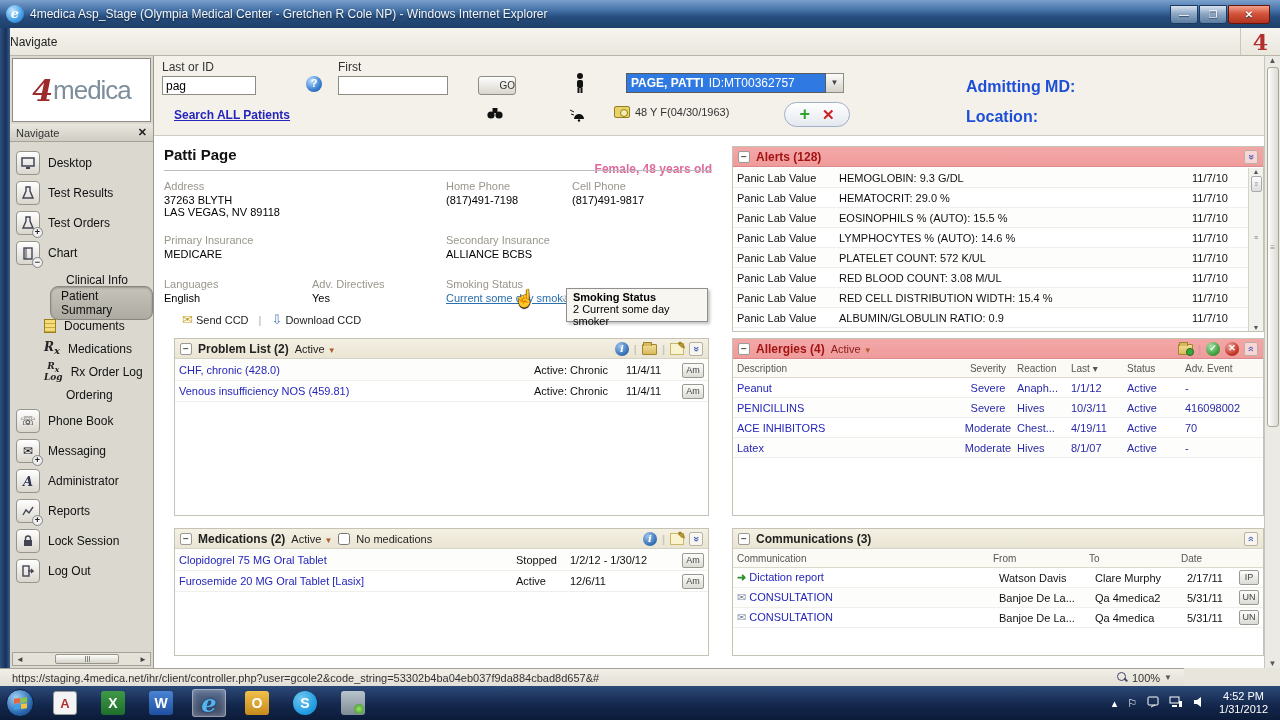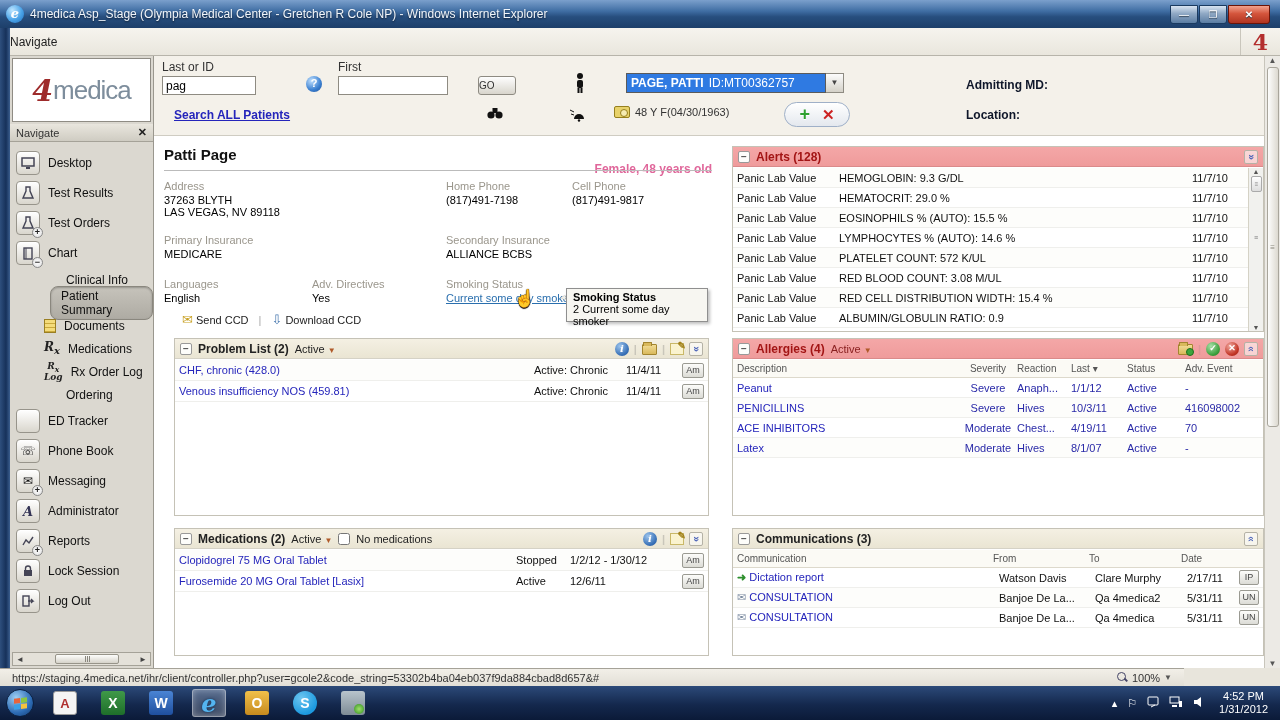--- a/index.html
+++ b/index.html
@@ -57,39 +57,39 @@
   .h-scroll .thumb { flex:0 0 64px; margin-left:28px; height:10px; border:1px solid #979489; border-radius:2px;
     background:linear-gradient(#fdfdfb,#d6d3ca); display:flex; align-items:center; justify-content:center; gap:1px; }
   .h-scroll .thumb i { width:1px; height:6px; background:#8a877e; }
 
   
   .content { flex:1; background:#fff; position:relative; display:flex; flex-direction:column; }
   .search-header { position:relative; height:80px; background:#f4f1ea; border-bottom:1px solid #cfccc2; flex:0 0 auto; }
   .flabel { position:absolute; font-size:12px; color:#333; }
   .tinput { position:absolute; height:19px; border:1px solid #8e8b82; background:#fff; font-size:12px; padding:0 3px; }
   .go-btn { position:absolute; width:38px; height:19px; border:1px solid #8e8b82; border-radius:3px;
-    background:linear-gradient(#fefefe,#d8d5cc); font-size:10px; color:#333; text-align:left; line-height:17px; }
+    background:linear-gradient(#fefefe,#d8d5cc); font-size:10px; color:#333; text-align:right; line-height:17px; }
   .help-orb { position:absolute; width:16px; height:16px; border-radius:50%;
     background:radial-gradient(circle at 35% 30%, #bfe0ff, #3a7fd0 60%, #1c4f96); color:#fff; font:bold 11px "Liberation Sans",sans-serif; text-align:center; line-height:15px; }
   .link { color:#2525bb; text-decoration:underline;margin-left:12px; }
   .search-all { position:absolute; font-weight:bold; font-size:12px; }
   .pat-select { position:absolute; height:20px; display:flex; }
   .pat-select .sel-box { width:200px; background:#2f7ae2; border:1px solid #5a5a5a; color:#fff; font-size:12px;
     display:flex; align-items:center; padding:0 4px; gap:5px; white-space:nowrap; overflow:hidden; }
   .pat-select .sel-box b { font-weight:bold; }
   .pat-select .dd { width:18px; border:1px solid #8e8b82; border-left:none; background:linear-gradient(#fcfcfc,#d4d1c8);
     font-size:8px; color:#444; text-align:center; line-height:18px; }
   .age-row { position:absolute; display:flex; align-items:center; gap:5px; font-size:11px; color:#333; }
   .cam { width:16px; height:12px; background:#e8d26a; border:1px solid #96801e; border-radius:2px; position:relative; }
   .cam::after { content:""; position:absolute; left:5px; top:2px; width:6px; height:6px; border:1px solid #96801e; border-radius:50%; background:#f6ecb2; }
   .pill { position:absolute; width:66px; height:25px; border:1px solid #9fb0c8; border-radius:13px;
     background:linear-gradient(#ffffff,#e4e8ee); display:flex; align-items:center; justify-content:center; gap:12px; }
   .plus { color:#2fa12f; font:bold 18px "Liberation Sans",sans-serif; text-shadow:0 1px 0 #fff; }
   .redx { color:#cc2222; font:bold 15px "Liberation Sans",sans-serif; }
-  .hdr-label { position:absolute; font-weight:bold; font-size:12px; color:#0f172a; }
+  .hdr-label { position:absolute; font-weight:bold; font-size:16px; color:#1d4ed8; }
 
   .content-body { position:relative; flex:1; background:#fff; }
 
   
   .demo { position:absolute; left:10px; top:4px; width:548px; height:196px; font-size:11px; }
   .demo .name { position:absolute; left:0; top:6px; font-size:15px; font-weight:bold; color:#111; }
   .demo .fem { position:absolute; right:0; top:22px; color:#e0679b; font-weight:bold; font-size:12px; }
   .demo hr { position:absolute; top:30px; left:0; width:100%; border:none; border-top:1px solid #bbb; }
   .glabel { color:#9a968c; }
   .demo .pos { position:absolute; }
@@ -283,24 +283,20 @@
         <div class="nav-item sub">
           <span class="rx-glyph">R<sub>x</sub></span>
           <span>Medications</span>
         </div>
         <div class="nav-item sub">
           <span class="rxlog-glyph">R<sub>x</sub><br>Log</span>
           <span>Rx Order Log</span>
         </div>
         <div class="nav-item sub noicon">
           <span>Ordering</span>
-        </div>
-        <div class="nav-item">
-          <span class="icon-btn"></span>
-          <span>ED Tracker</span>
         </div>
         <div class="nav-item">
           <span class="icon-btn">☏</span>
           <span>Phone Book</span>
         </div>
         <div class="nav-item">
           <span class="icon-btn">✉<span class="mini-badge">+</span></span>
           <span>Messaging</span>
         </div>
         <div class="nav-item">

